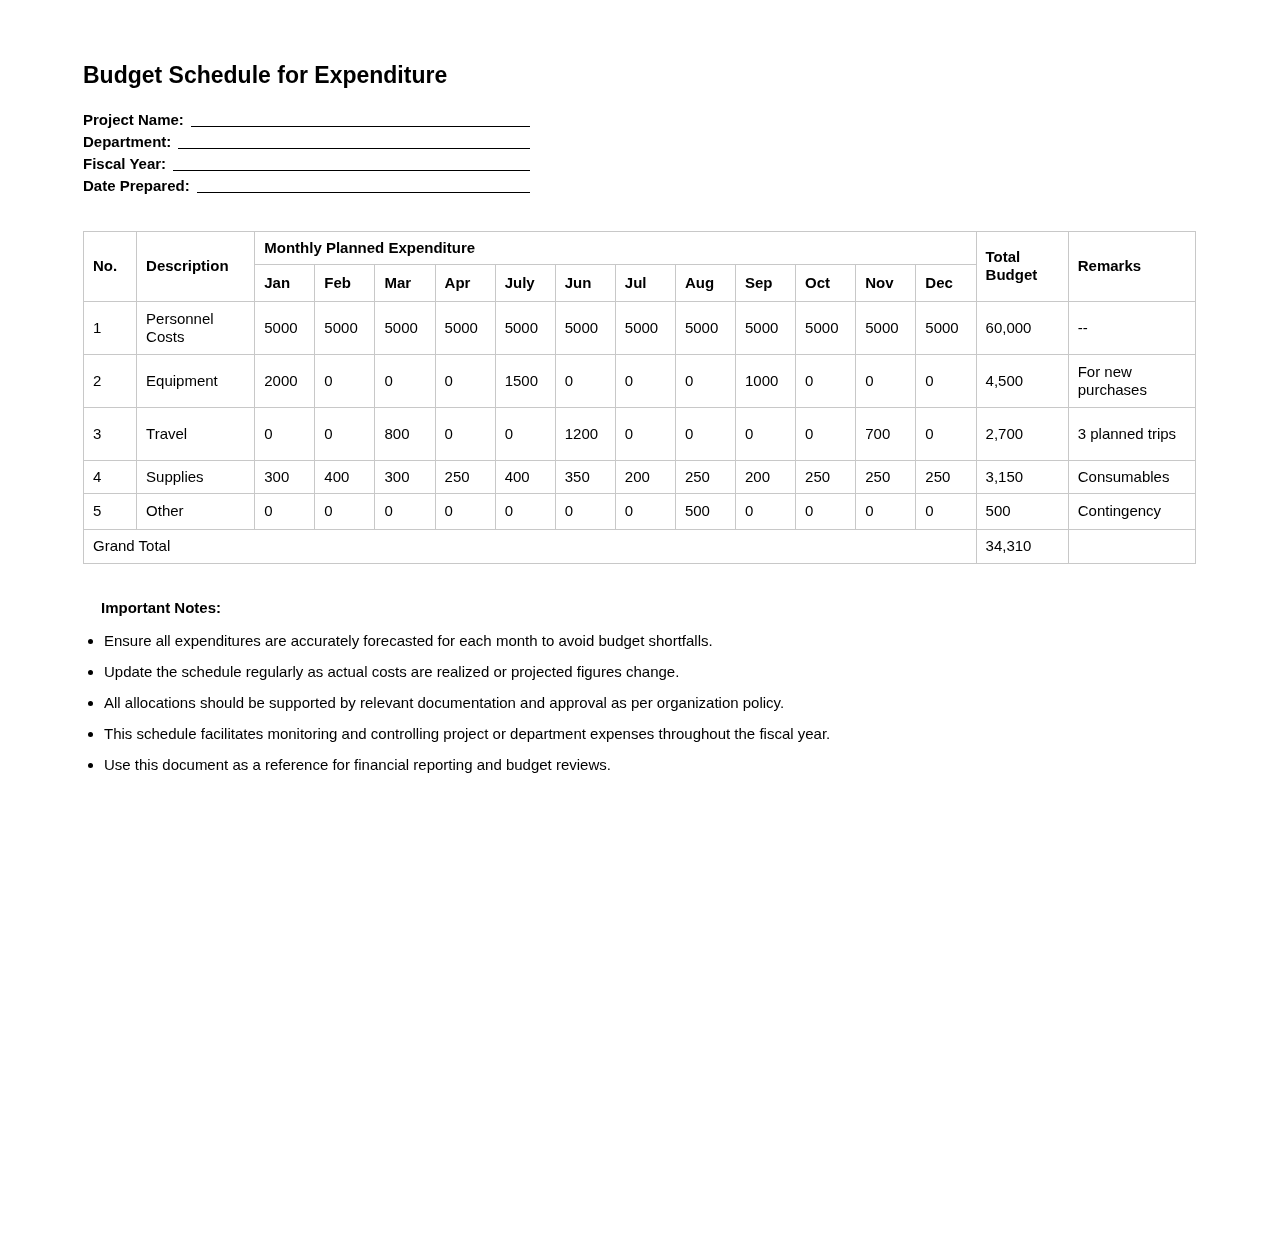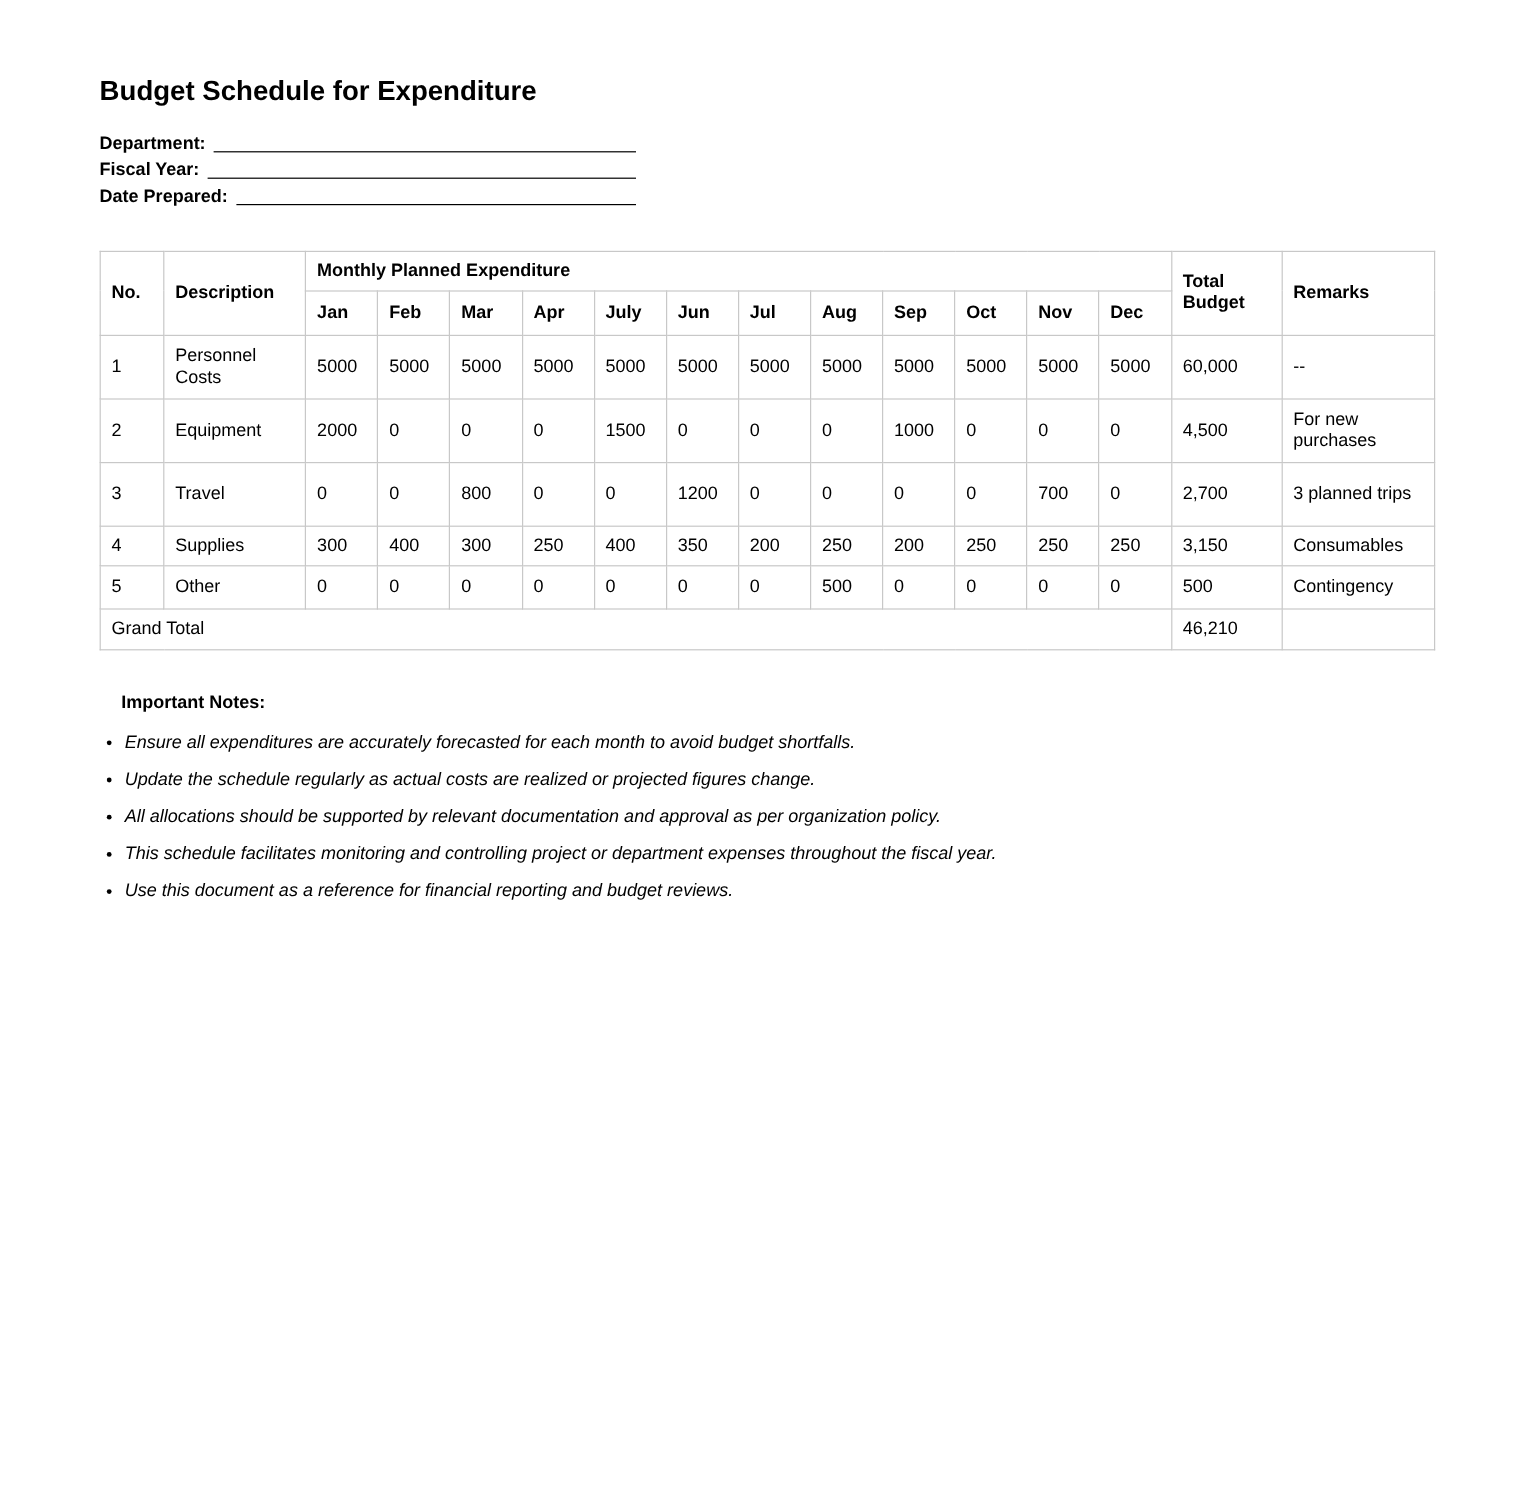--- a/index.html
+++ b/index.html
@@ -67,35 +67,38 @@
   .notes-heading {
     font-size: 15px;
     font-weight: 700;
     margin-bottom: 16px;
     margin-left: 18px;
   }
   .notes-list {
     list-style: disc;
     padding-left: 21px;
     font-size: 15px;
-    font-style: italic;
   }
   .notes-list li {
     line-height: 18px;
     margin-bottom: 13px;
   }
 </style>
 </head>
 <body>
 
 <div class="page">
 
   <h1 class="title">Budget Schedule for Expenditure</h1>
 
   <div class="form-fields">
+    <div class="form-row">
+      <span class="form-label">Project Name:</span>
+      <span class="form-line"></span>
+    </div>
     <div class="form-row">
       <span class="form-label">Department:</span>
       <span class="form-line"></span>
     </div>
     <div class="form-row">
       <span class="form-label">Fiscal Year:</span>
       <span class="form-line"></span>
     </div>
     <div class="form-row">
       <span class="form-label">Date Prepared:</span>
@@ -233,21 +236,21 @@
           <td>0</td>
           <td>0</td>
           <td>0</td>
           <td>500</td>
           <td>Contingency</td>
         </tr>
       </tbody>
     <tfoot>
       <tr>
         <td colspan="14" class="grand-total-label">Grand Total</td>
-        <td class="grand-total-value">46,210</td>
+        <td class="grand-total-value">34,310</td>
         <td></td>
       </tr>
     </tfoot>
   </table>
 
   <div class="notes">
     <div class="notes-heading">Important Notes:</div>
     <ul class="notes-list" id="notes-list">
         <li>Ensure all expenditures are accurately forecasted for each month to avoid budget shortfalls.</li>
         <li>Update the schedule regularly as actual costs are realized or projected figures change.</li>

